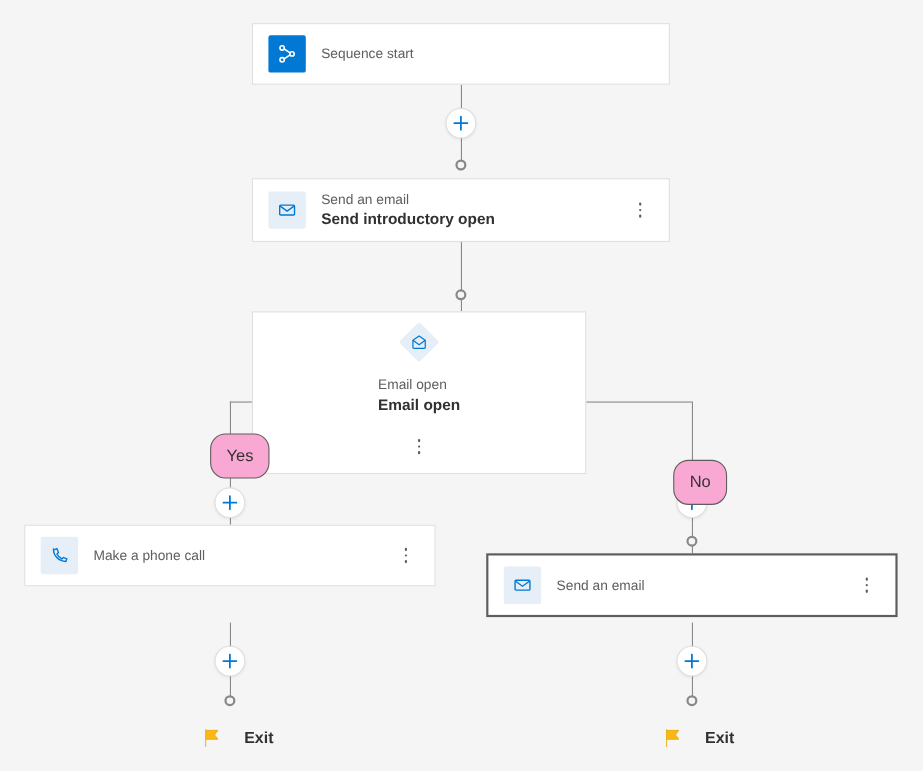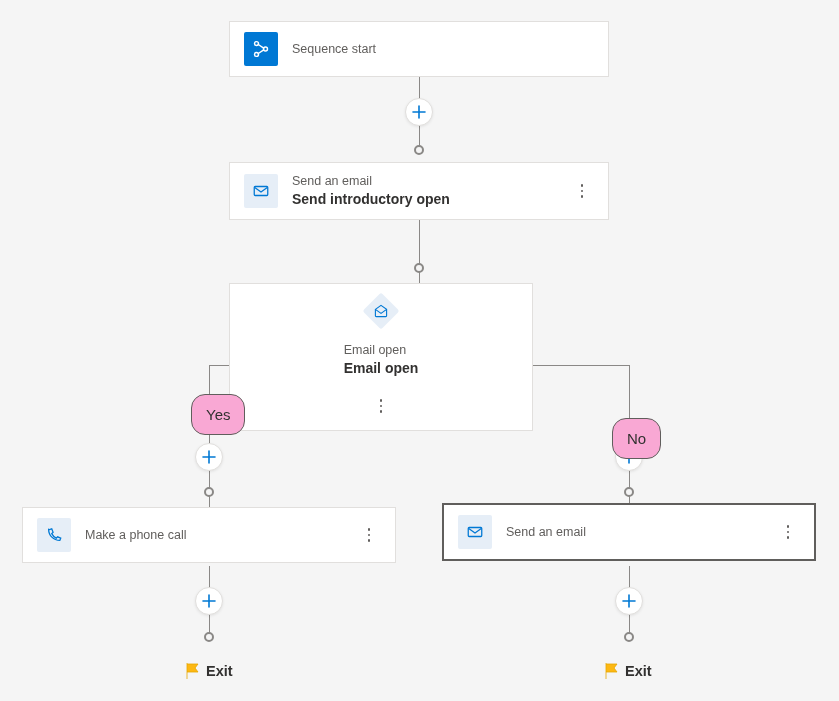--- a/index.html
+++ b/index.html
@@ -82,21 +82,21 @@
     border-radius: 50%;
     background: #f5f5f5;
   }
 
   .vline, .hline { position: absolute; background: #8a8886; }
   .vline { width: 1.2px; }
   .hline { height: 1.2px; }
 
   .exit {
     position: absolute;
-    display: flex; align-items: center; gap: 4px;
+    display: flex; align-items: center; gap: 20px;
     font-size: 14.5px; font-weight: 600; color: #323130;
   }
   .flag-ico { width: 18px; height: 18px; position: relative; }
 </style>
 </head>
 <body>
 
 <div class="canvas">
 
   <div class="vline" style="left:418.5px; top:77px; height:73px;"></div>
@@ -198,21 +198,21 @@
     <div class="more-btn">
         <span></span>
         <span></span>
         <span></span>
       </div>
   </div>
 
   <div class="pill" style="left:191px; top:394px;">Yes</div>
   <div class="pill" style="left:612px; top:394px;margin-top:24px;">No</div>
 
-  <div class="node" style="left:22px; top:507px; width:374px;">
+  <div class="node" style="left:22px; top:477px; width:374px;">
     <div class="icon-box blue-light">
       <svg width="18" height="18" viewBox="0 0 20 20" fill="none" stroke="#0078d4" stroke-width="1.4" stroke-linecap="round">
         <path d="M4 3.5c0 7 5.5 12.5 12.5 12.5l1-2.5-3.5-1.5-1.5 1.5c-2-1-4-3-5-5l1.5-1.5L7.5 3 5 4"></path>
       </svg>
     </div>
     <div class="labels">
       <span class="label-top">Make a phone call</span>
     </div>
     <div class="more-btn">
         <span></span>

